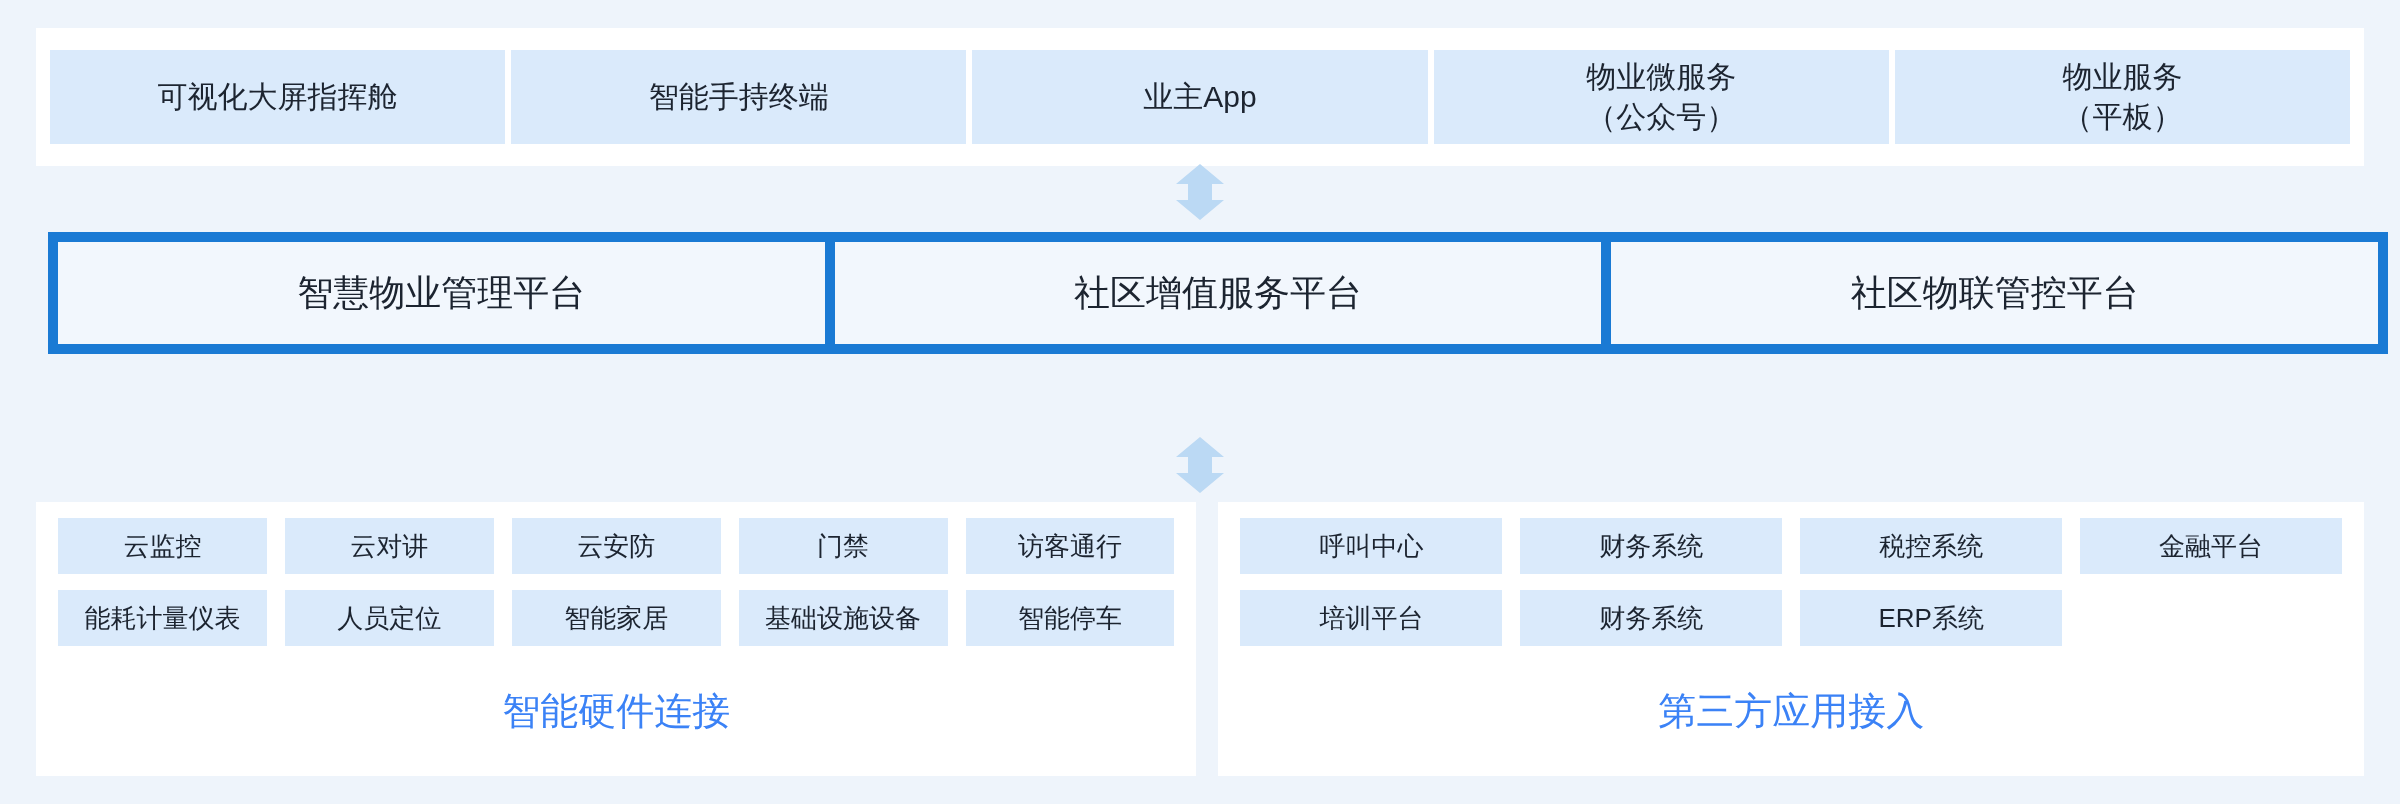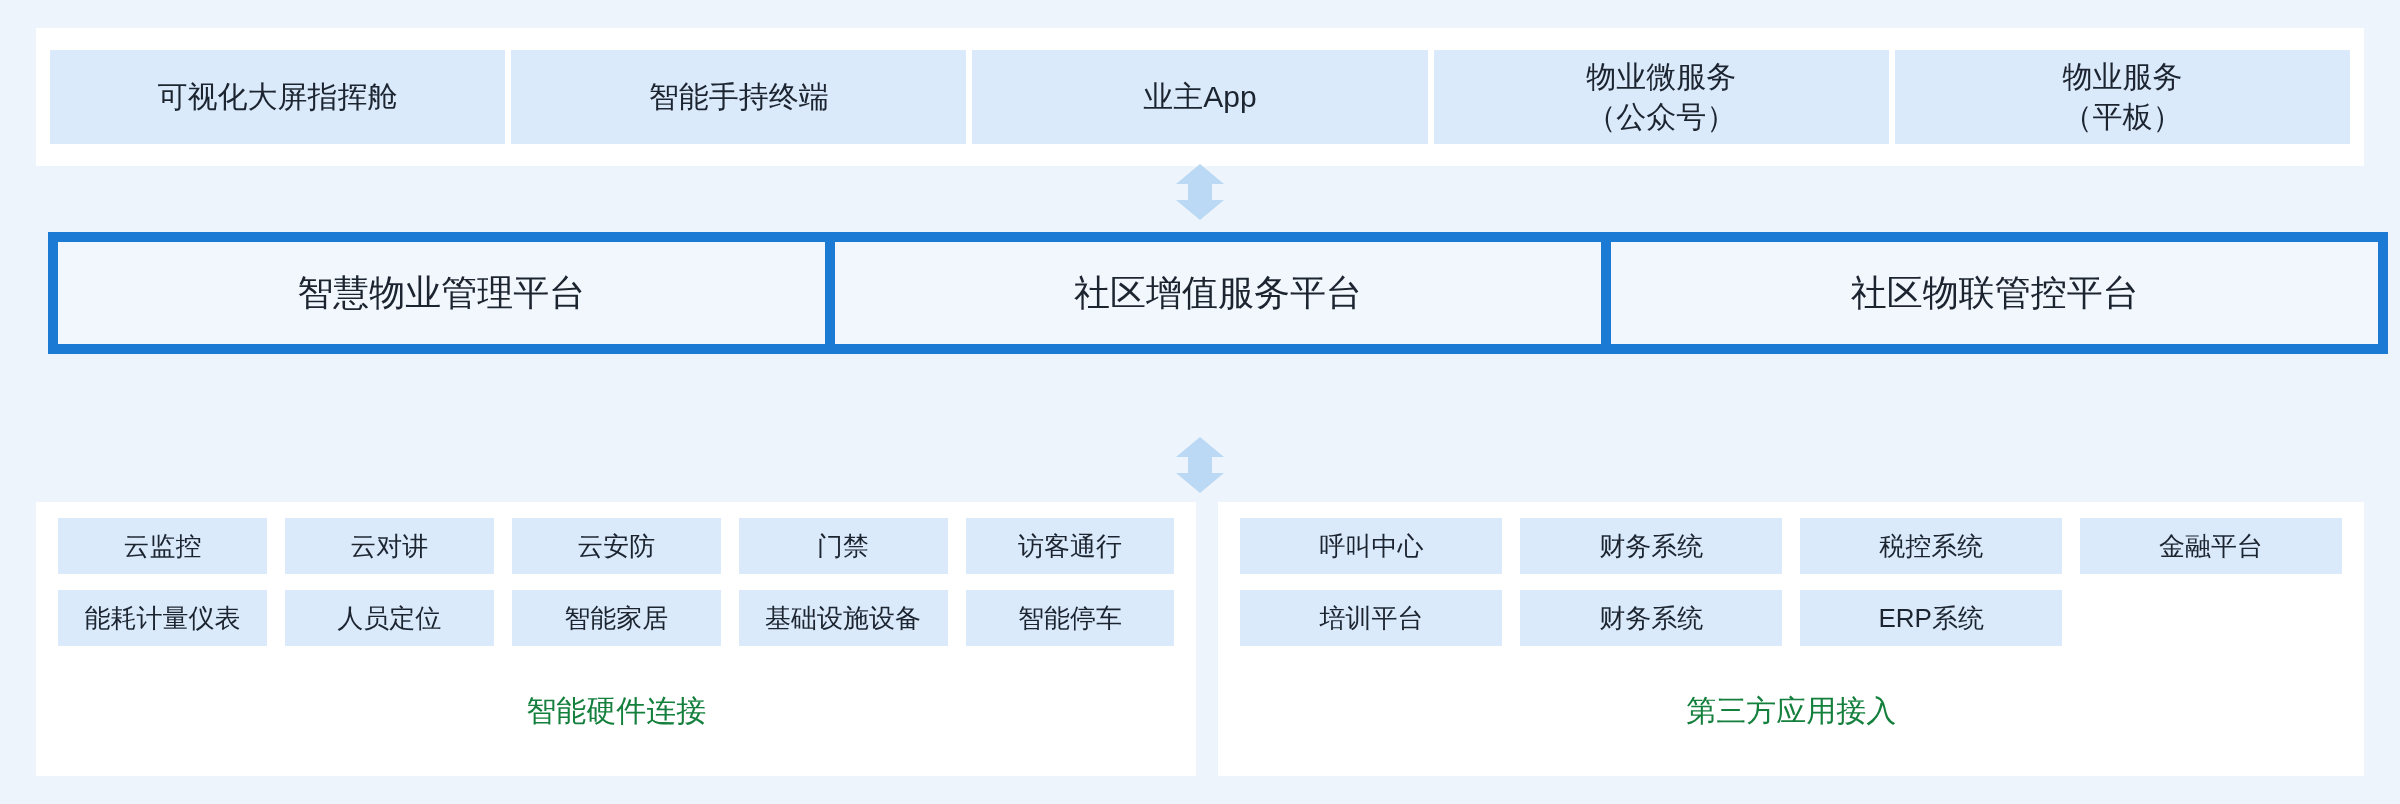--- a/index.html
+++ b/index.html
@@ -129,22 +129,22 @@
   }
   .leaf-tile.empty {
     background: transparent;
   }
 
   .panel-caption {
     flex: 1 1 auto;
     display: flex;
     align-items: center;
     justify-content: center;
-    font-size: 30px;
-    color: #15803d;
+    font-size: 38px;
+    color: #3b82f6;
   }
 </style>
 </head>
 <body>
 
 <div class="diagram">
 
   <div class="tier-terminals">
     <div class="terminal-tile">可视化大屏指挥舱</div>
     <div class="terminal-tile">智能手持终端</div>

